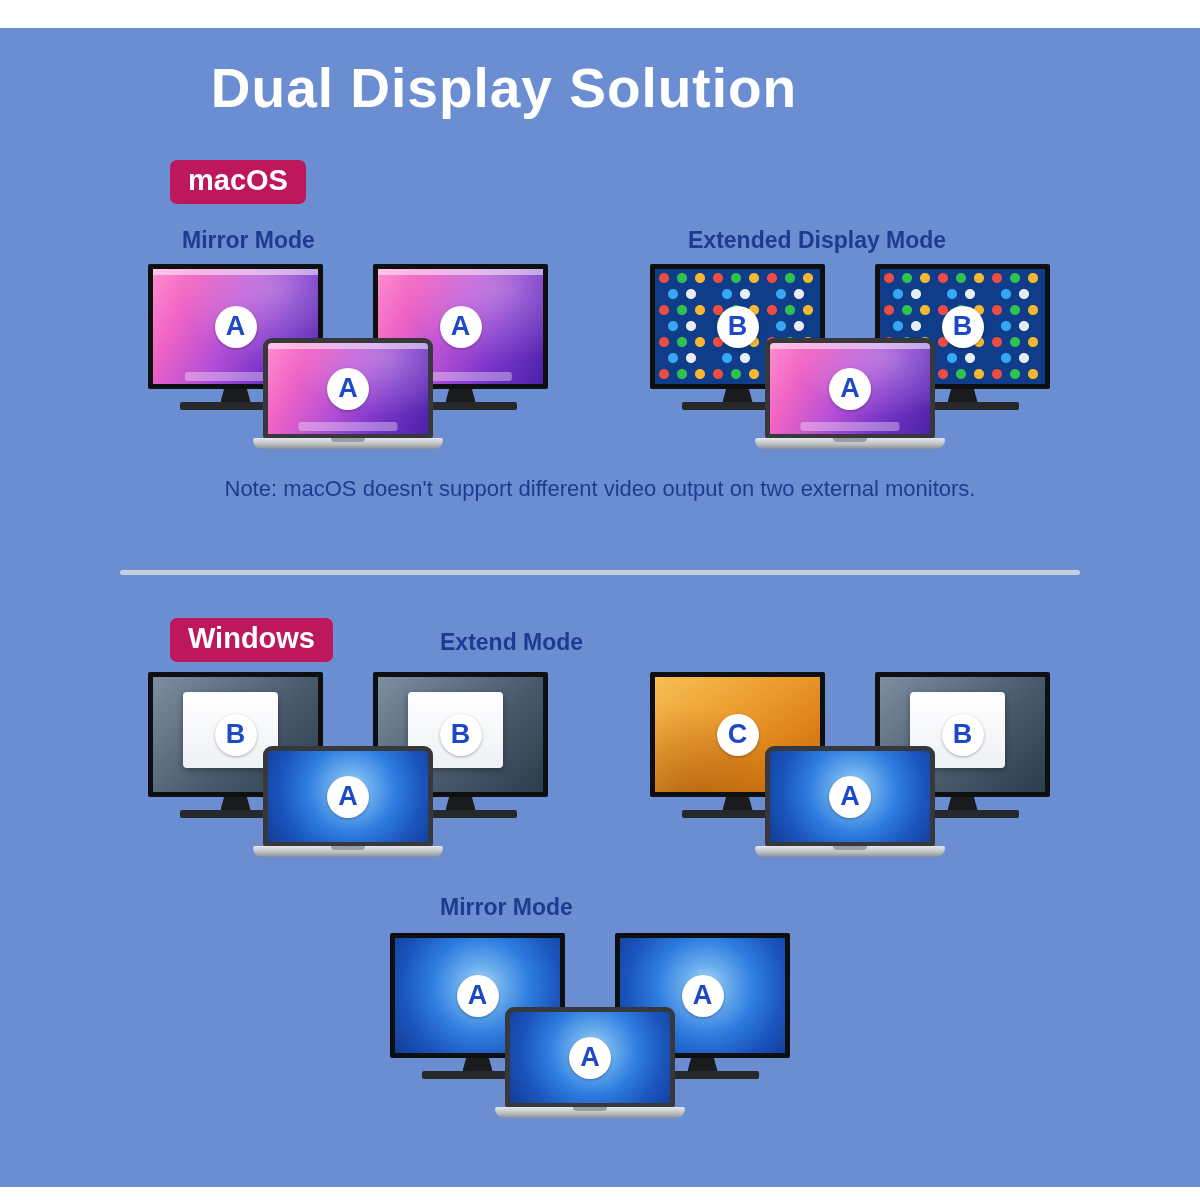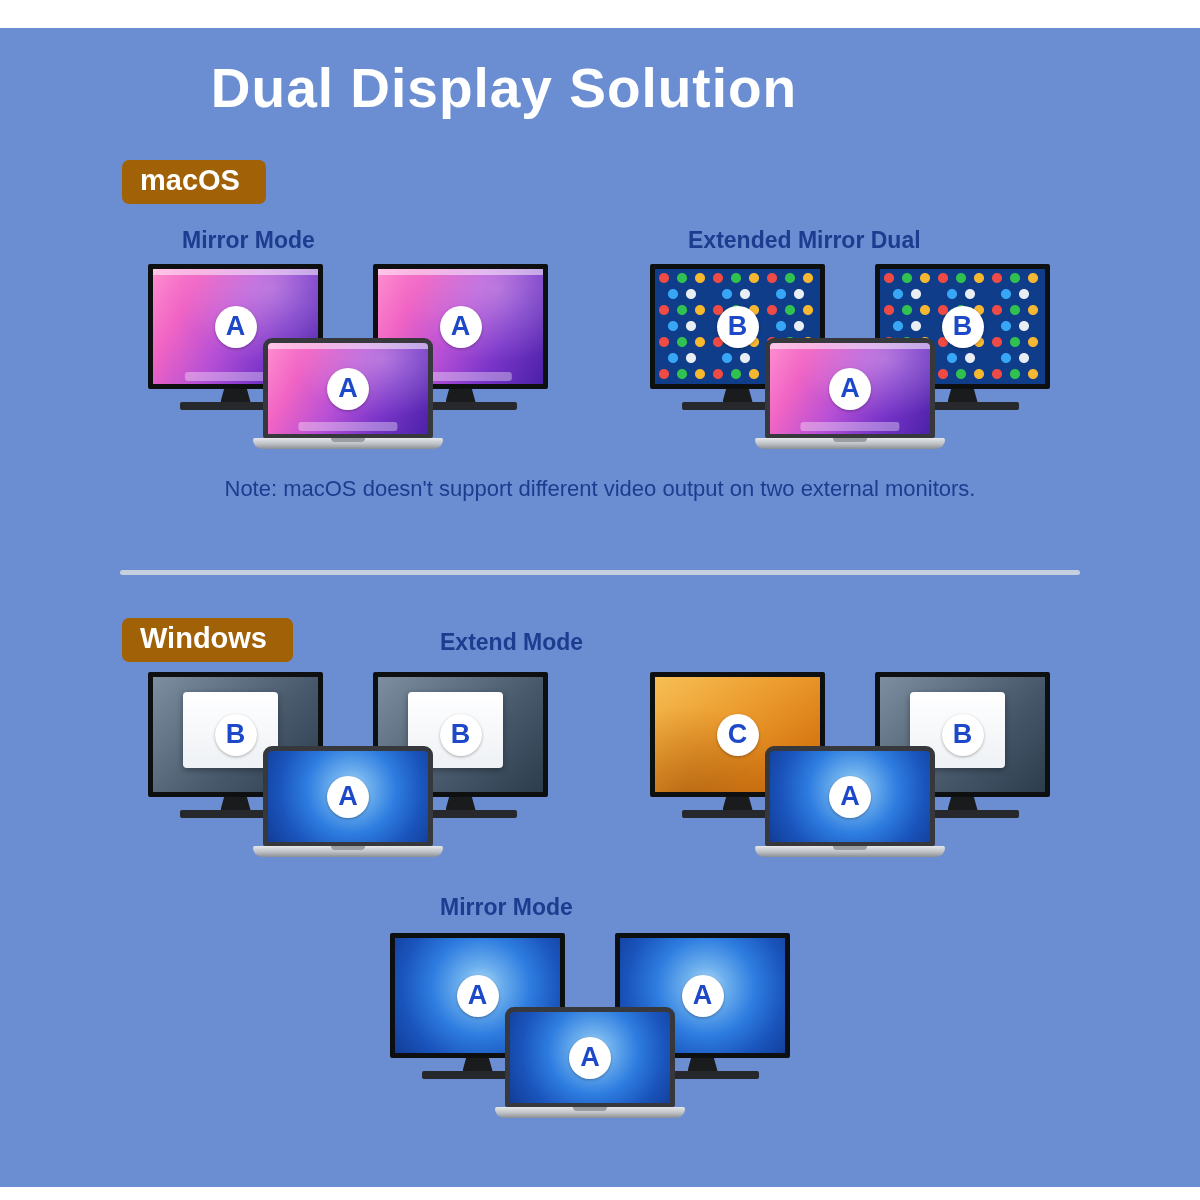--- a/index.html
+++ b/index.html
@@ -15,24 +15,25 @@
   .strip.bottom { bottom:0; height:13px; }
 
   .title {
     position:absolute; top:56px; left:0; width:1008px;
     text-align:center; color:#ffffff;
     font-size:55px; font-weight:bold; letter-spacing:1px;
   }
 
   .platform-badge {
     position:absolute;
-    background:#a16207; color:#ffffff;
+    background:#be185d; color:#ffffff;
     font-size:29px; font-weight:bold;
-    padding:4px 26px 7px 18px;
+    padding:4px 18px 7px 18px;
     border-radius:7px;
+    margin-left:48px;
   }
   .platform-badge.macos { left:122px; top:160px; }
   .platform-badge.windows { left:122px; top:618px;text-align:center; }
 
   .mode-heading {
     position:absolute; width:320px; text-align:left;
     color:#1d3c8f; font-size:23px; font-weight:bold;
   }
   .heading-mac-mirror { left:182px; top:227px; }
   .heading-mac-extended { left:688px; top:227px; }
@@ -153,21 +154,21 @@
 <body>
 
 <div class="strip top"></div>
 <div class="strip bottom"></div>
 
 <div class="title">Dual Display Solution</div>
 
 <div class="platform-badge macos">macOS</div>
 
 <div class="mode-heading heading-mac-mirror">Mirror Mode</div>
-<div class="mode-heading heading-mac-extended">Extended Mirror Dual</div>
+<div class="mode-heading heading-mac-extended">Extended Display Mode</div>
 
 <div class="display-group g-mac-mirror">
   <div class="monitor pos-left">
     <div class="screen wp-monterey">
       <div class="menubar"></div>
       <div class="dock"></div>
       <div class="badge">
           <span>A</span>
         </div>
     </div>

